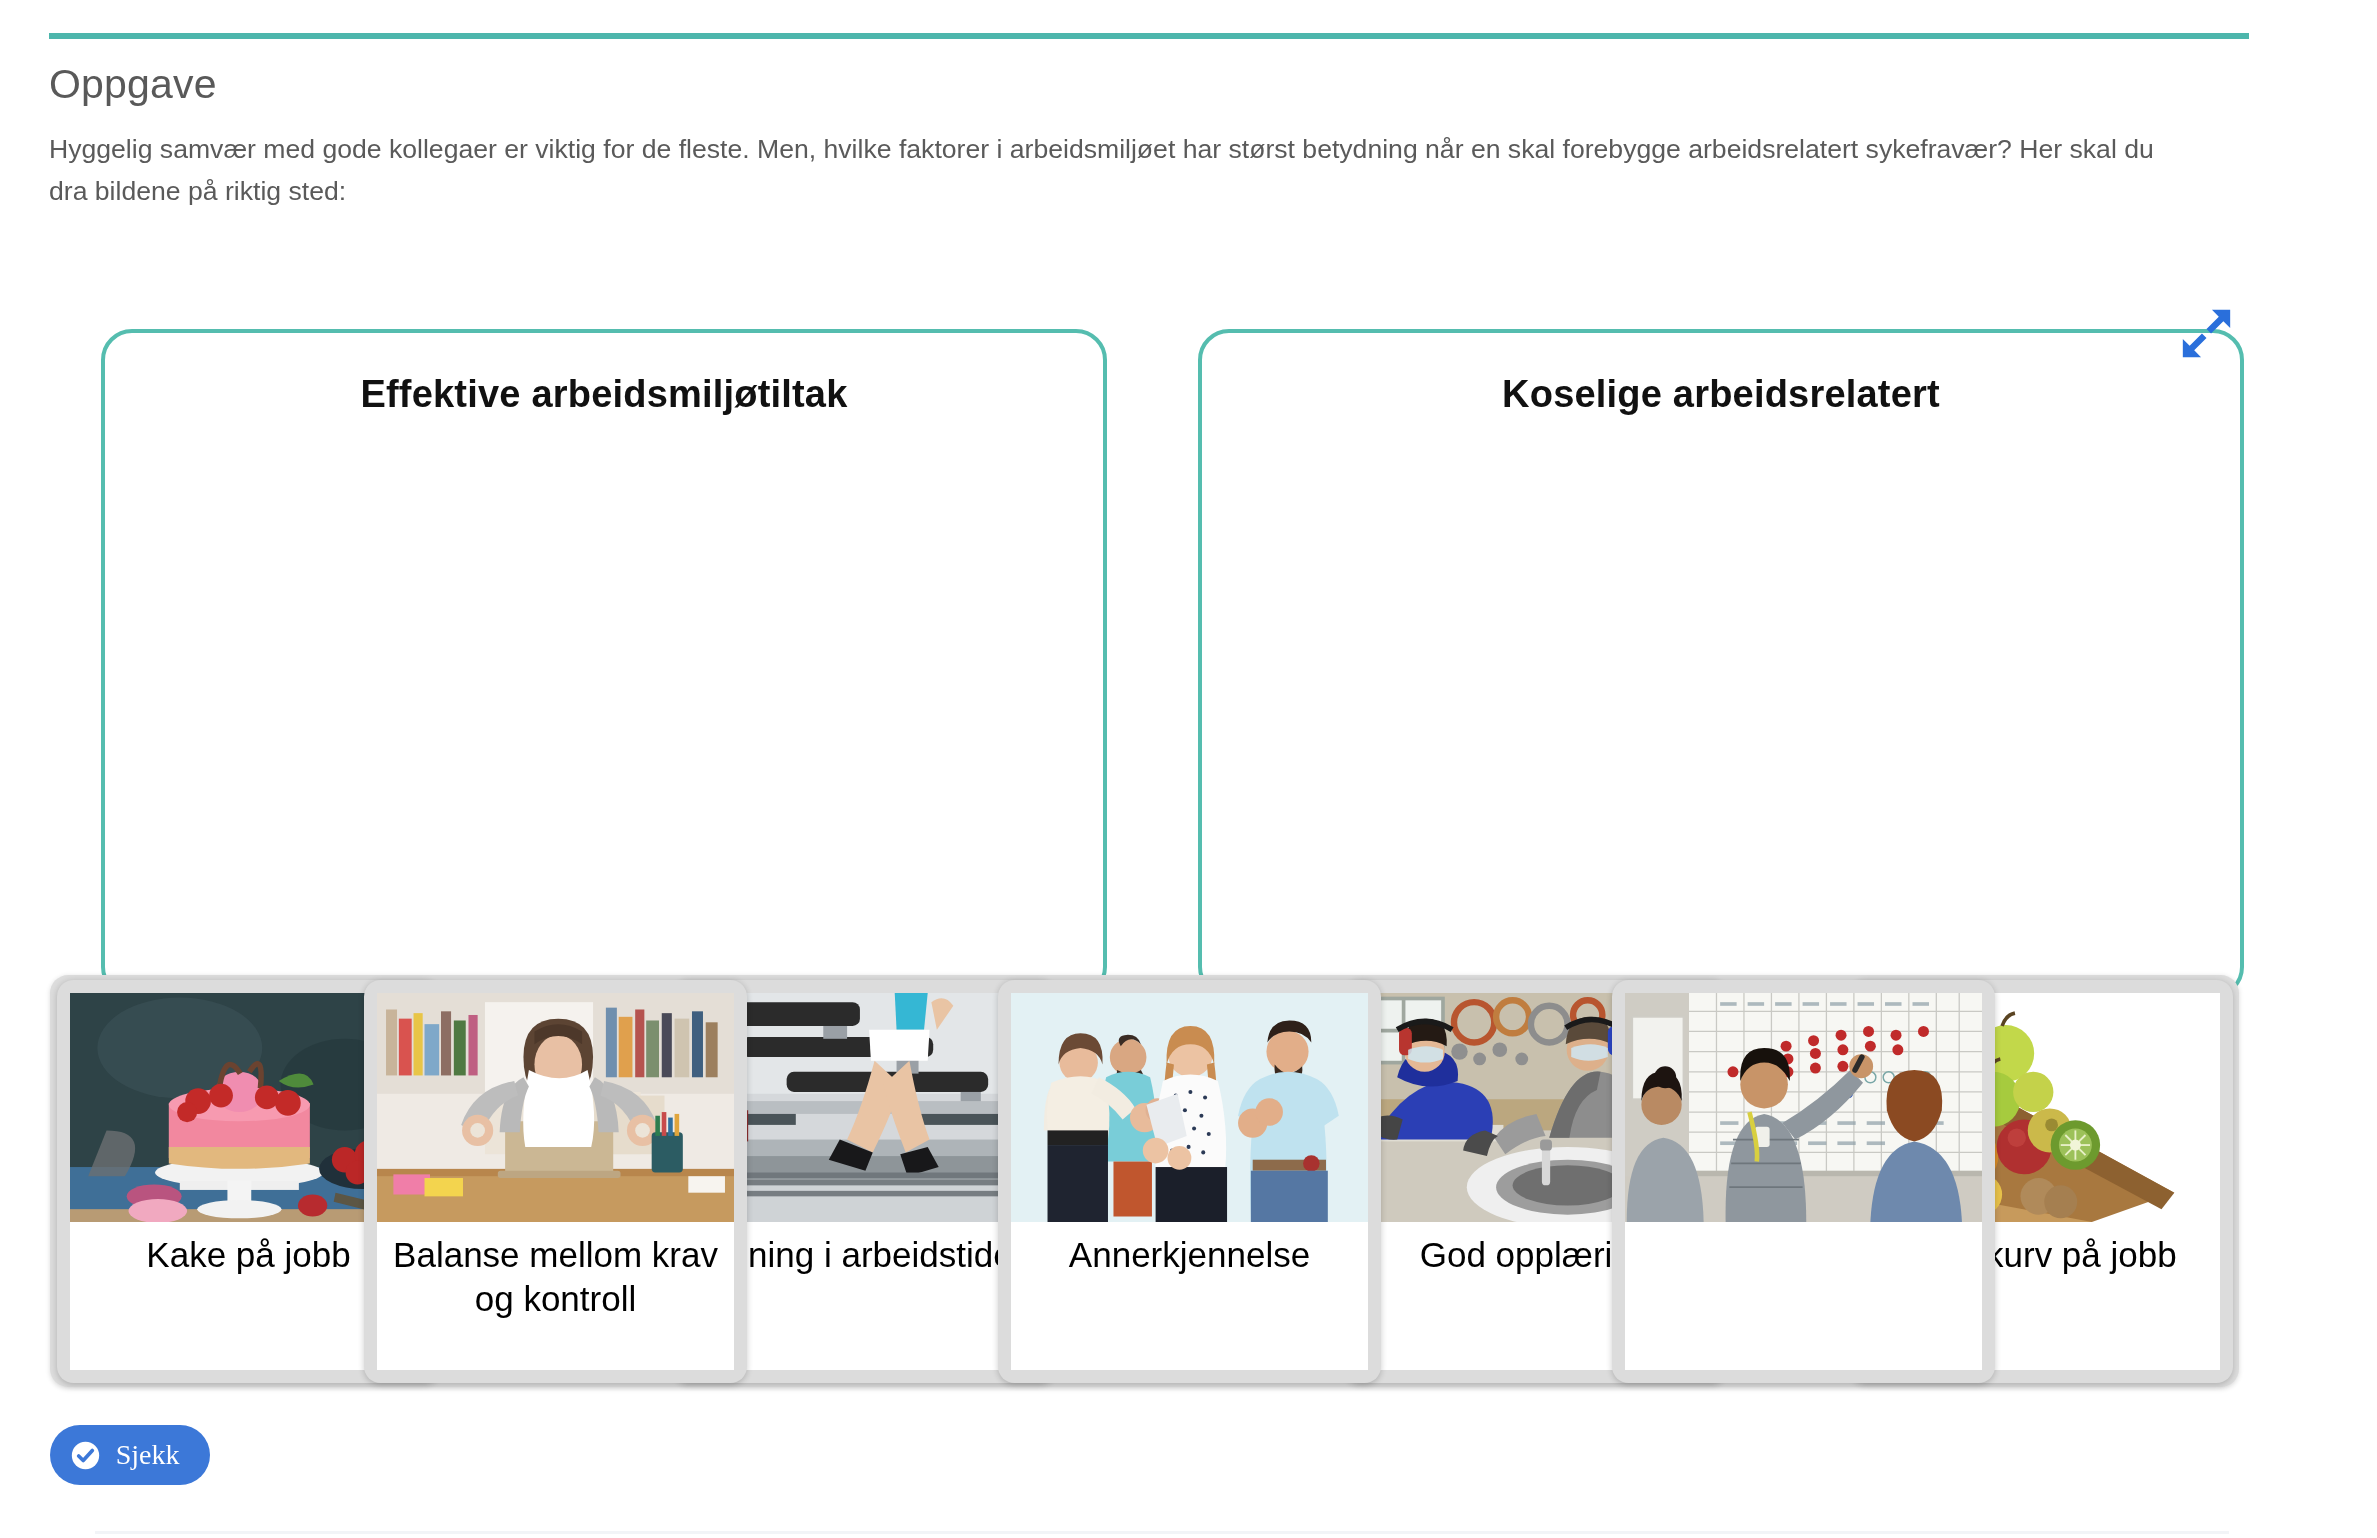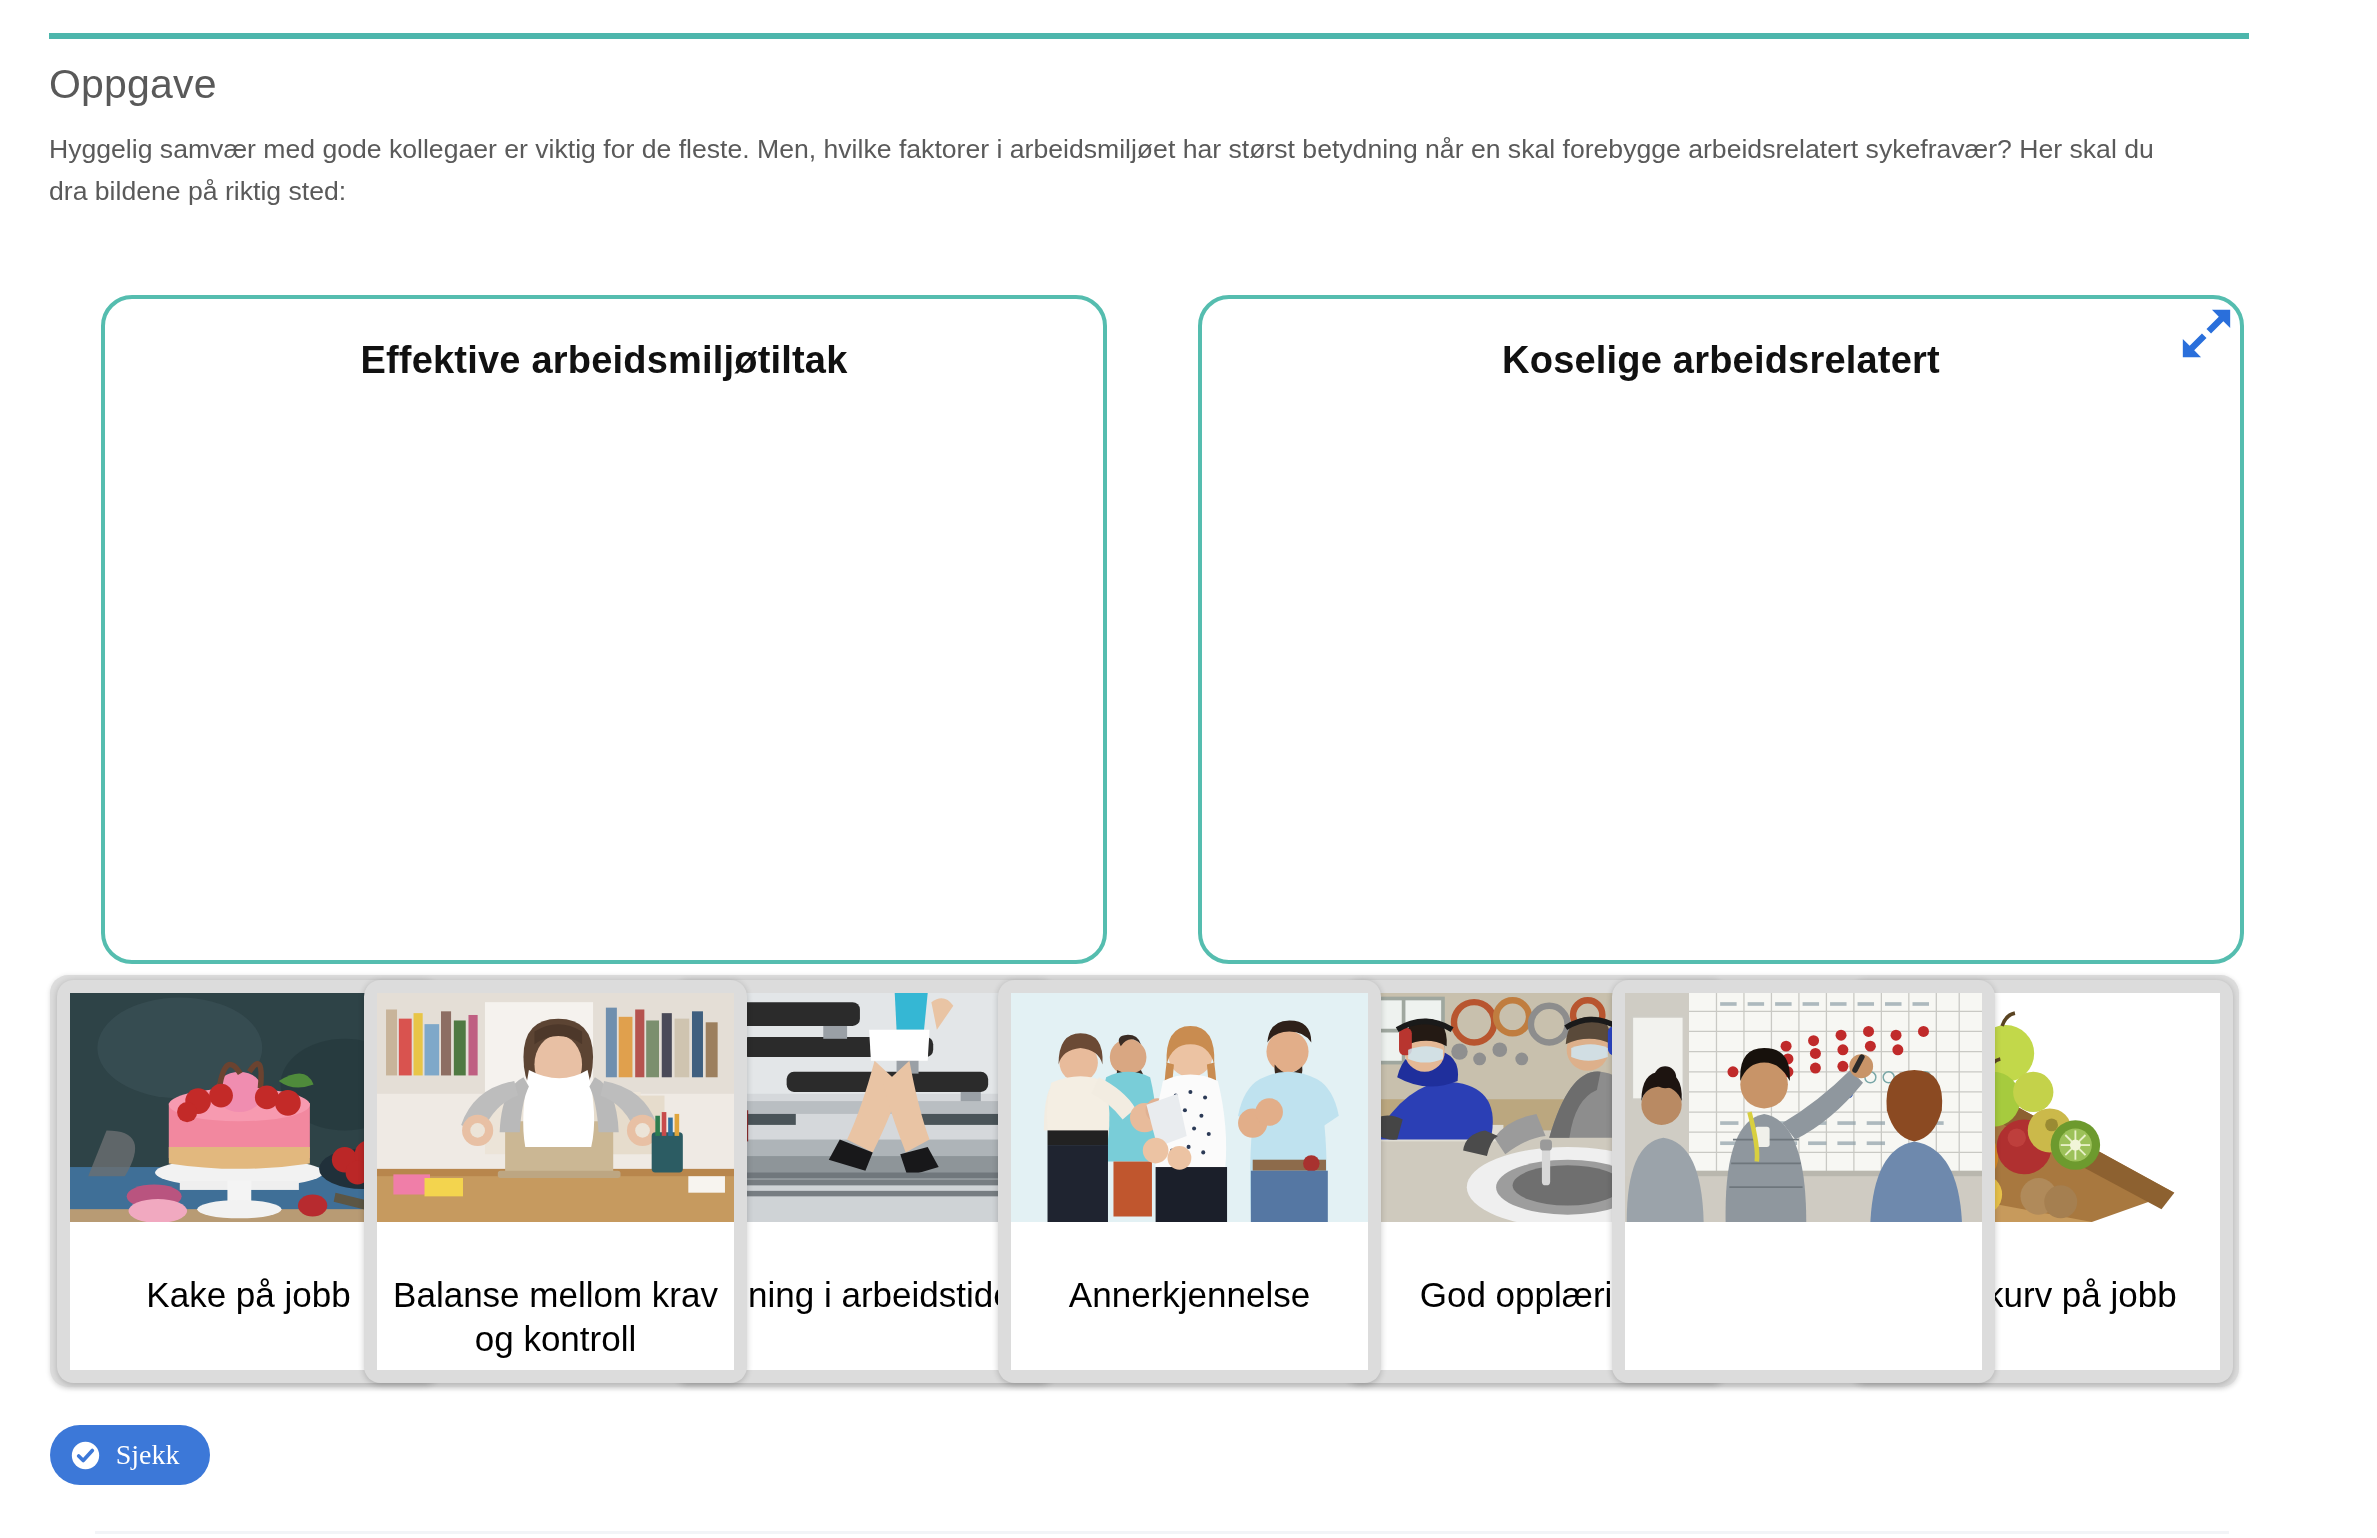--- a/index.html
+++ b/index.html
@@ -45,21 +45,21 @@
     font-size: 26.6px;
     line-height: 42px;
     color: #5a5a5a;
     margin: 0;
   }
 
   
   .zones {
     position: absolute;
     left: 101px;
-    top: 295px;
+    top: 329px;
     width: 1915px;
     height: 669px;
     padding-left: 24px;
   }
   .zone {
     position: absolute;
     top: 0;
     height: 669px;
     box-sizing: border-box;
     border: 4.6px solid #55bdaf;
@@ -113,21 +113,20 @@
     box-sizing: border-box;
     padding: 13px;
   }
   .card-inner {
     width: 100%;
     height: 100%;
     background: #ffffff;
     display: flex;
     flex-direction: column;
     overflow: hidden;
-    gap: 40px;
   }
   .card-photo {
     width: 100%;
     height: 229px;
     flex: 0 0 229px;
     overflow: hidden;
     position: relative;
   }
   .card-photo svg { display: block; width: 100%; height: 100%; }
   .card-label {

